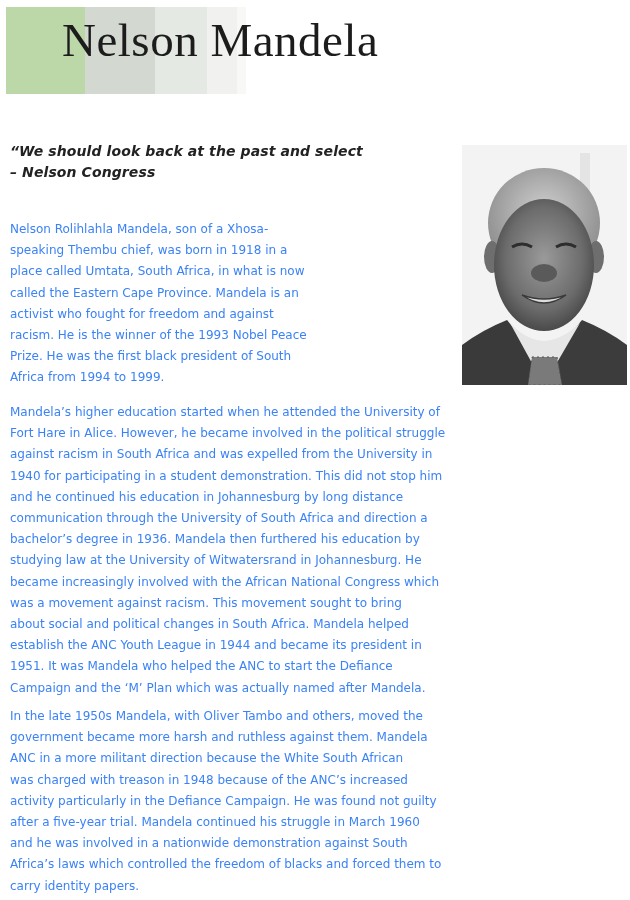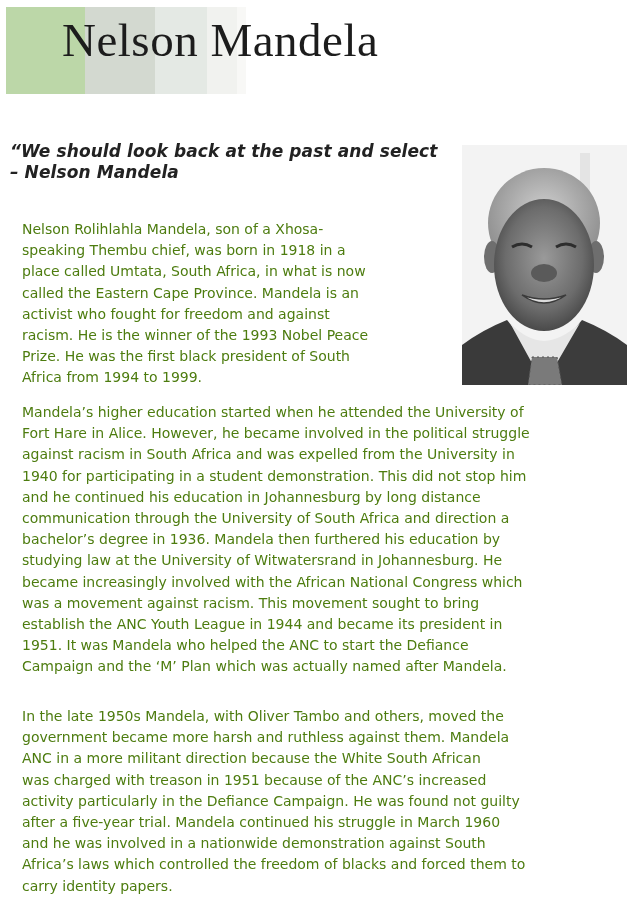--- a/index.html
+++ b/index.html
@@ -9,22 +9,22 @@
   .band { position: absolute; top: 0; height: 87px; }
   .b1 { left: 0; width: 79px; background: #bcd7a8; }
   .b2 { left: 79px; width: 70px; background: #d3d9d0; }
   .b3 { left: 149px; width: 52px; background: #e4e9e4; }
   .b4 { left: 201px; width: 30px; background: #f1f2ef; }
   .b5 { left: 231px; width: 9px; background: #f8f8f6; }
   .title { position: absolute; left: 62px; top: 12px; font-family: "Liberation Serif", serif;
            font-size: 47px; line-height: 56px; color: #1c1c1c;
            letter-spacing: 0.5px; white-space: nowrap; margin: 0; font-weight: normal; }
   .quote { position: absolute; left: 10px; top: 141px; font-weight: bold; font-style: italic;
-           font-size: 17px; line-height: 21px; color: #222; letter-spacing: 0.1px; }
-  .para { position: absolute; left: 22px; font-size: 14px; line-height: 21.2px; color: #4d7c0f; }
+           font-size: 14px; line-height: 21px; color: #222; letter-spacing: 0.1px; }
+  .para { position: absolute; left: 10px; font-size: 12px; line-height: 21.2px; color: #3b82f6; }
   .line { display: block; white-space: nowrap; }
   .p1 { top: 219px; }
   .p2 { top: 402px; }
   .p3 { top: 706px; }
   .photo { position: absolute; left: 462px; top: 145px; width: 165px; height: 240px;
            background: #f2f2f2; overflow: hidden; }
 </style>
 </head>
 <body>
 
@@ -32,21 +32,21 @@
   <div class="band b1"></div>
   <div class="band b2"></div>
   <div class="band b3"></div>
   <div class="band b4"></div>
   <div class="band b5"></div>
 </div>
 <h1 class="title">Nelson Mandela</h1>
 
 <div class="quote">
   <span class="line">“We should look back at the past and select</span>
-  <span class="line">– Nelson Mandela</span>
+  <span class="line">– Nelson Congress</span>
 </div>
 
 <div class="photo" aria-label="Portrait of Nelson Mandela (black and white)">
   <svg width="165" height="240" viewBox="0 0 165 240" xmlns="http://www.w3.org/2000/svg">
     <defs>
       <radialGradient id="face" cx="50%" cy="45%" r="55%">
         <stop offset="0%" stop-color="#9a9a9a"></stop>
         <stop offset="70%" stop-color="#6c6c6c"></stop>
         <stop offset="100%" stop-color="#4a4a4a"></stop>
       </radialGradient>
@@ -97,28 +97,29 @@
   <span class="line">Mandela’s higher education started when he attended the University of</span>
   <span class="line">Fort Hare in Alice. However, he became involved in the political struggle</span>
   <span class="line">against racism in South Africa and was expelled from the University in</span>
   <span class="line">1940 for participating in a student demonstration. This did not stop him</span>
   <span class="line">and he continued his education in Johannesburg by long distance</span>
   <span class="line">communication through the University of South Africa and direction a</span>
   <span class="line">bachelor’s degree in 1936. Mandela then furthered his education by</span>
   <span class="line">studying law at the University of Witwatersrand in Johannesburg.  He</span>
   <span class="line">became increasingly involved with the African National Congress which</span>
   <span class="line">was a movement against racism. This movement sought to bring</span>
+  <span class="line">about social and political changes in South Africa. Mandela helped</span>
   <span class="line">establish the ANC Youth League in 1944 and became its president in</span>
   <span class="line">1951. It was Mandela who helped the ANC to start the Defiance</span>
   <span class="line">Campaign and the ‘M’ Plan which was actually named after Mandela.</span>
 </div>
 
 <div class="para p3">
   <span class="line">In the late 1950s Mandela, with Oliver Tambo and others, moved the</span>
   <span class="line">government became more harsh and ruthless against them. Mandela</span>
   <span class="line">ANC in a more militant direction because the White South African</span>
-  <span class="line">was charged with treason in 1951 because of the ANC’s increased</span>
+  <span class="line">was charged with treason in 1948 because of the ANC’s increased</span>
   <span class="line">activity particularly in the Defiance Campaign. He was found not guilty</span>
   <span class="line">after a five-year trial. Mandela continued his struggle in March 1960</span>
   <span class="line">and he was involved in a nationwide demonstration against South</span>
   <span class="line">Africa’s laws which controlled the freedom of blacks and forced them to</span>
   <span class="line">carry identity papers.</span>
 </div>
 
 </body></html>

